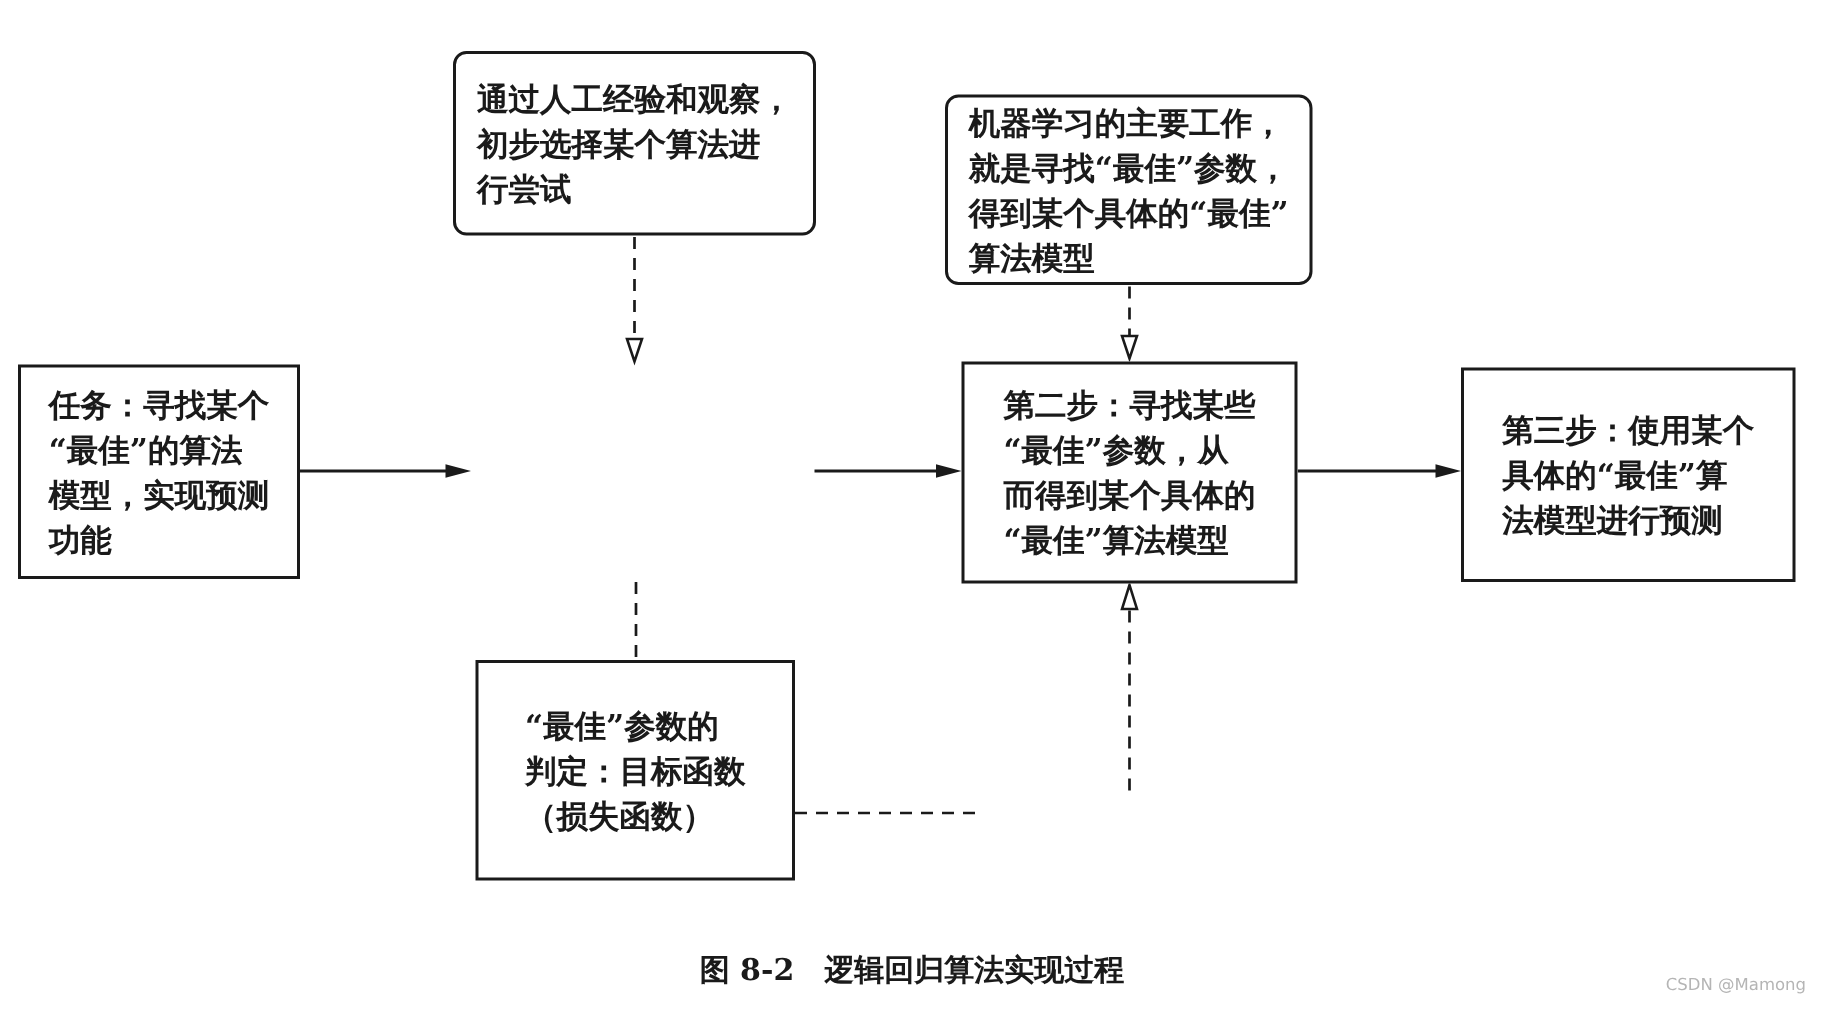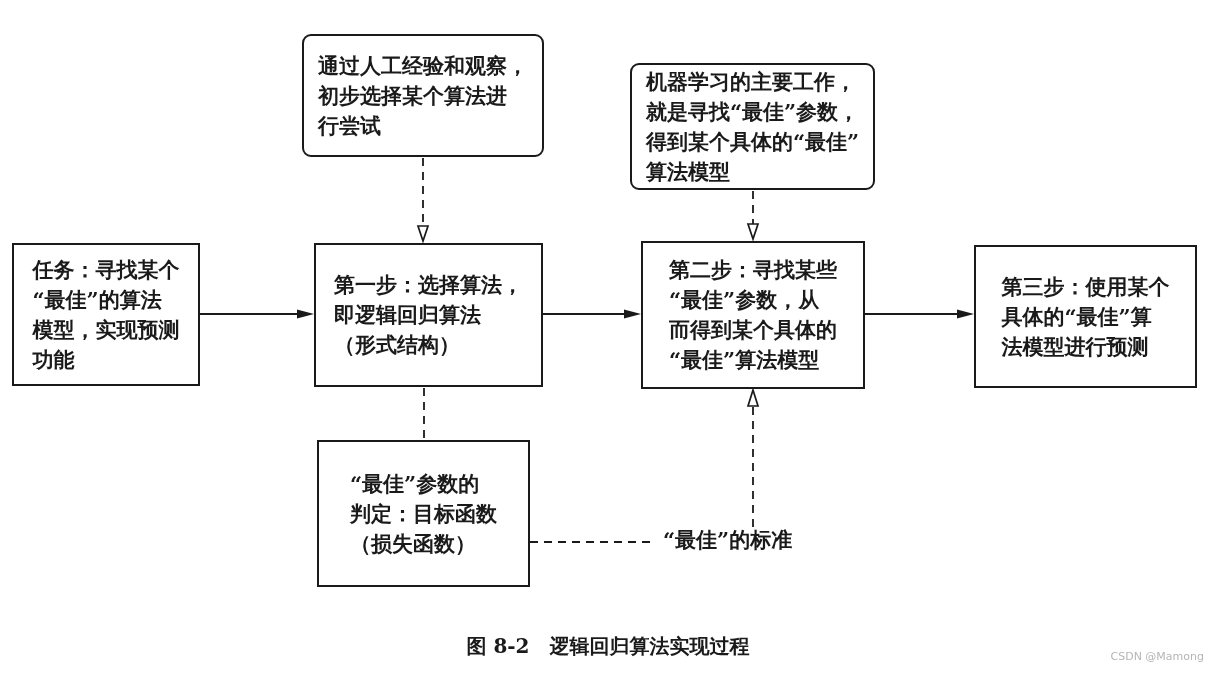--- a/index.html
+++ b/index.html
@@ -102,44 +102,38 @@
 行尝试</span>
   </div>
 
   <div class="node rounded n-note2">
     <span class="txt">机器学习的主要工作，
 就是寻找“最佳”参数，
 得到某个具体的“最佳”
 算法模型</span>
   </div>
 
-  <div class="node n-step1">
-    <span class="txt">第一步：选择算法，
-即逻辑回归算法
-（形式结构）</span>
-  </div>
 
   <div class="node n-step2">
     <span class="txt">第二步：寻找某些
 “最佳”参数，从
 而得到某个具体的
 “最佳”算法模型</span>
   </div>
 
   <div class="node n-step3">
     <span class="txt">第三步：使用某个
 具体的“最佳”算
 法模型进行预测</span>
   </div>
 
   <div class="node n-criteria">
     <span class="txt">“最佳”参数的
 判定：目标函数
 （损失函数）</span>
   </div>
 
-  <div class="standard-label">“最佳”的标准</div>
 
   <div class="caption">图 8-2　逻辑回归算法实现过程</div>
 
   <div class="watermark">CSDN @Mamong</div>
 
 </div>
 
 </body></html>

